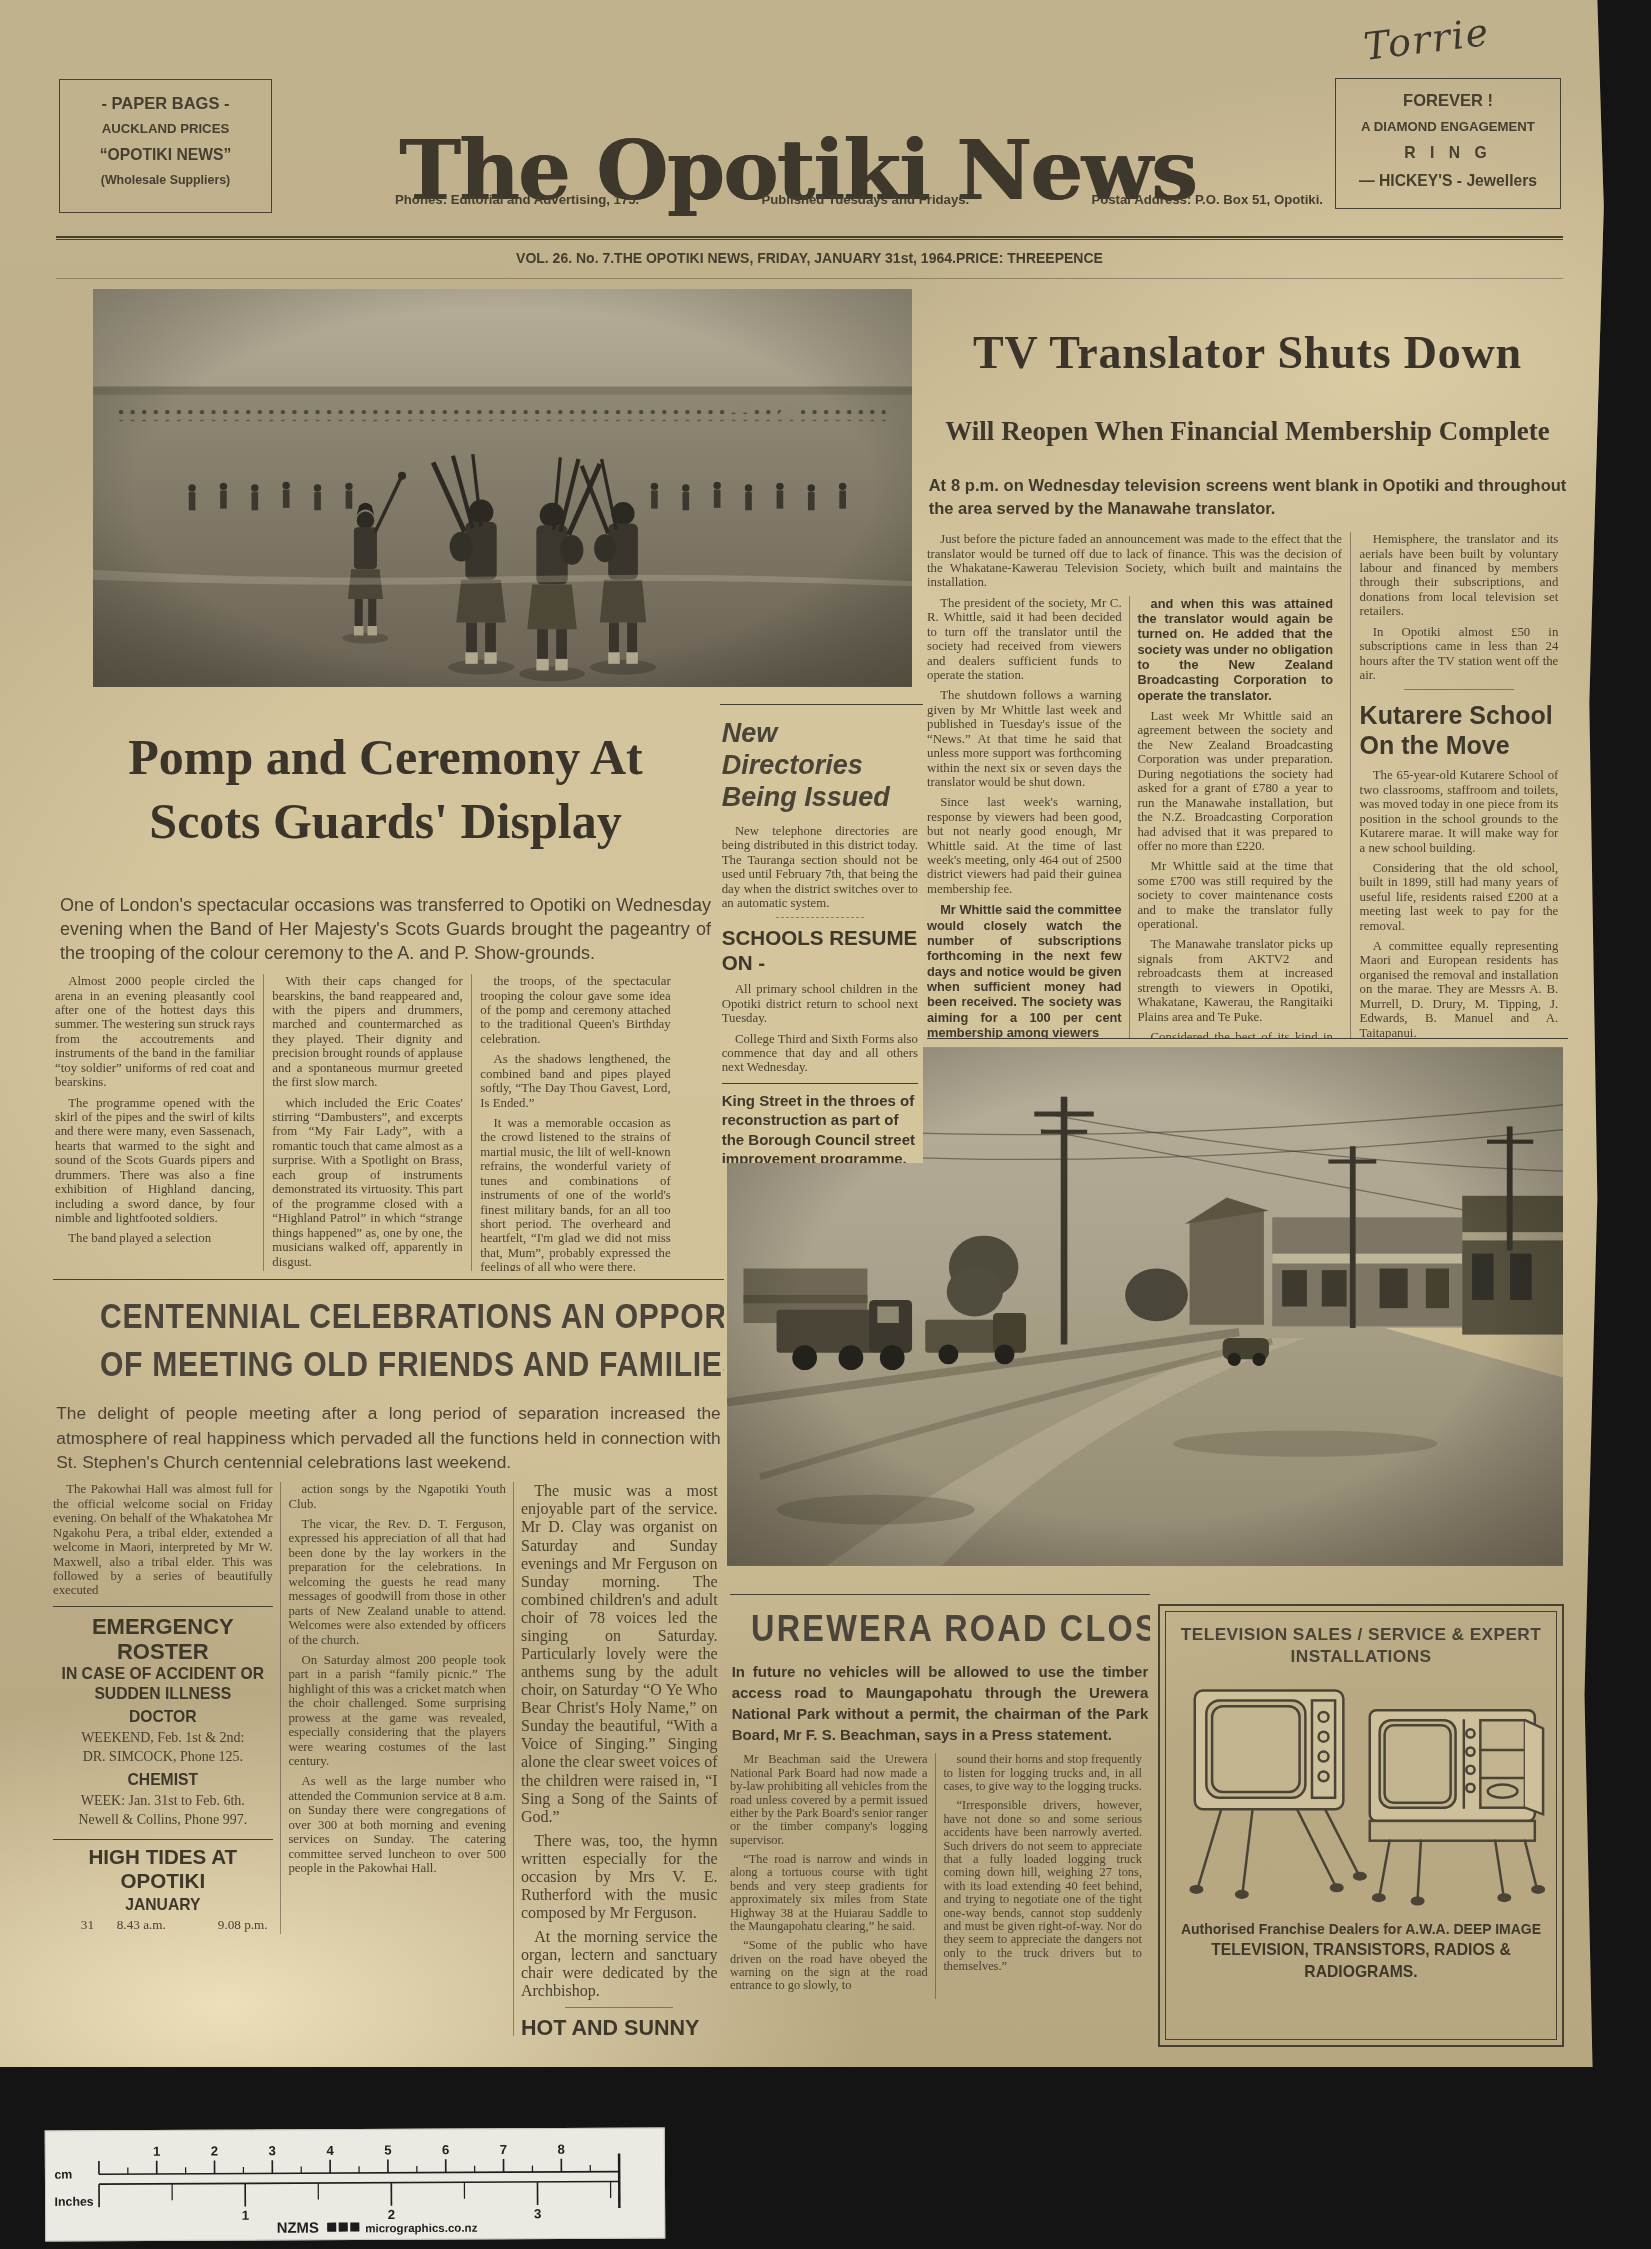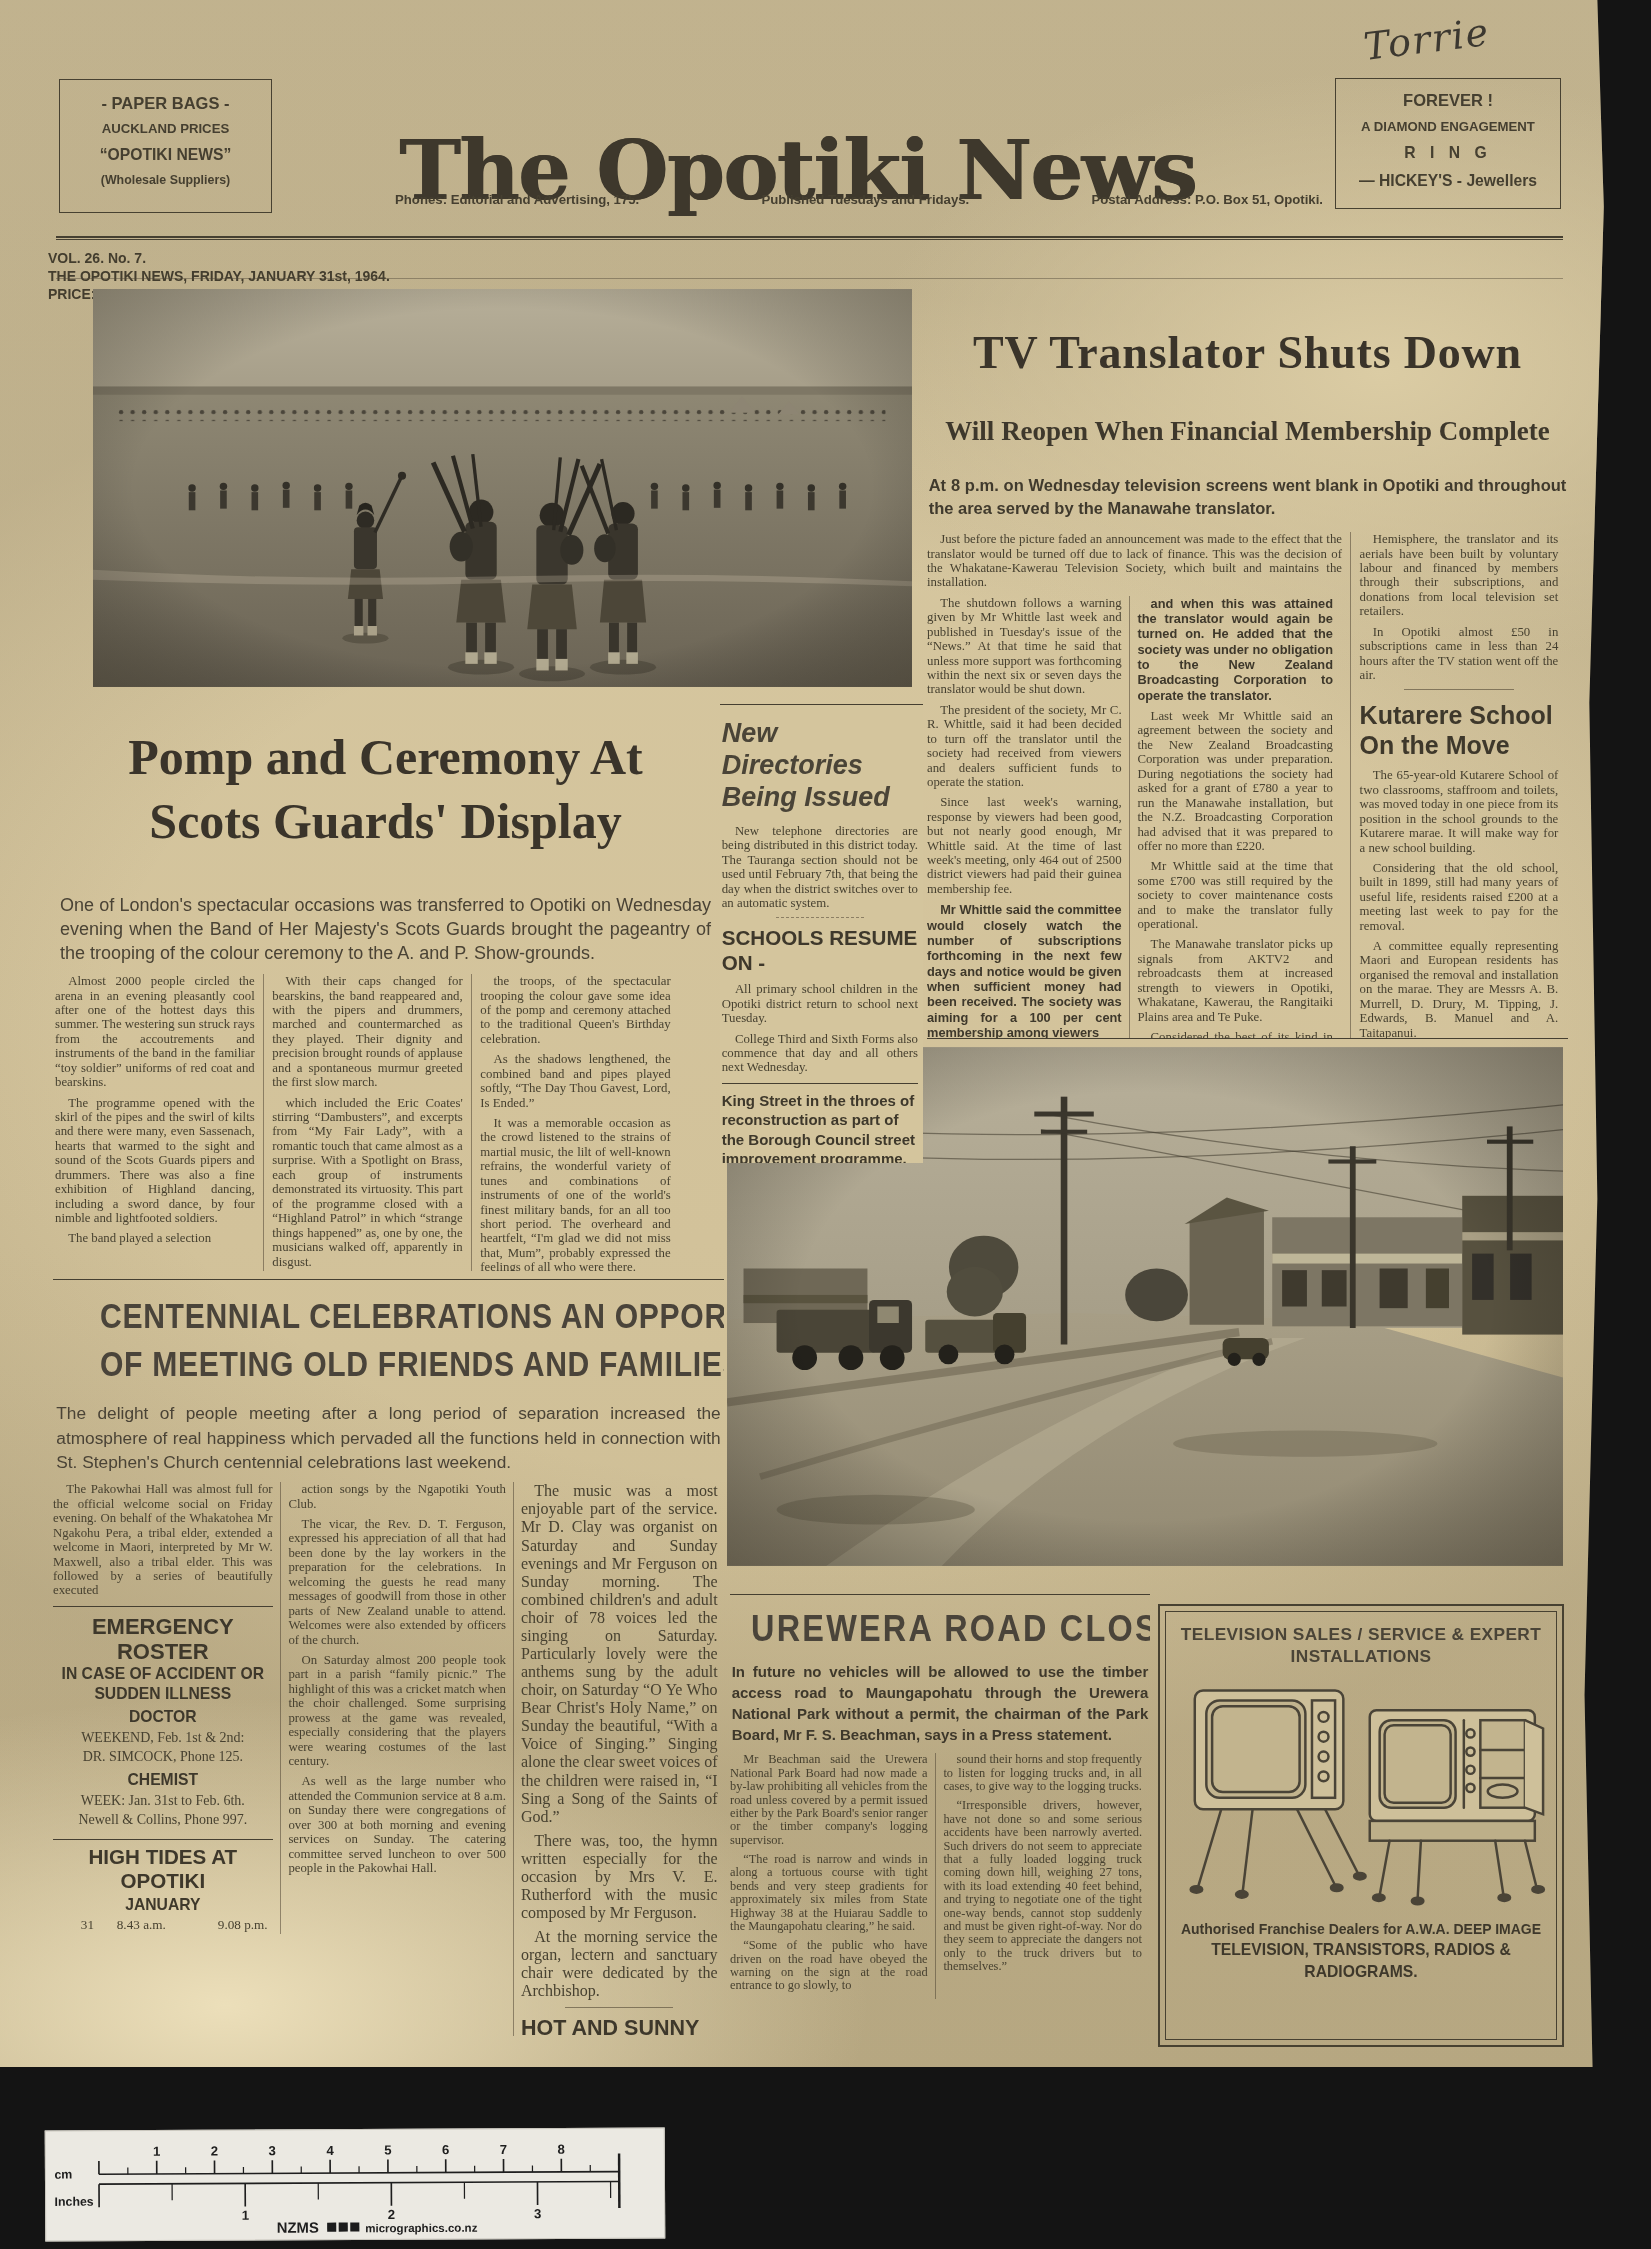--- a/index.html
+++ b/index.html
@@ -33,21 +33,21 @@
   .al4{font:bold 12.4px/1.7 "Liberation Sans",sans-serif;}
   .ar3{letter-spacing:5px;}
   .mast-title{
     position:absolute;left:273px;top:61px;width:1049px;text-align:center;
     font:bold 83px/1.3 "DejaVu Serif",serif;color:#3e382c;letter-spacing:-1.7px;
     text-shadow:0.8px 0 #3e382c;
   }
   .mast-info{position:absolute;left:395px;top:192px;width:928px;display:flex;justify-content:space-between;}
   .mast-info span{font:bold 13.2px/1.2 "Liberation Sans",sans-serif;color:#453f30;}
   .rule-main{position:absolute;left:56px;top:236px;width:1507px;height:4.1px;border-top:2.5px solid #453f31;border-bottom:0.8px solid #453f31;box-sizing:border-box;}
-  .dateline{position:absolute;left:48px;top:249px;width:1507px;display:flex;justify-content:center;font:bold 14px/1.3 "Liberation Sans",sans-serif;color:#433d2e;flex-direction:column;}
+  .dateline{position:absolute;left:56px;top:249px;width:1507px;display:flex;justify-content:center;font:bold 14px/1.3 "Liberation Sans",sans-serif;color:#433d2e;}
   .rule-sub{position:absolute;left:56px;top:278px;width:1507px;border-top:0.8px solid rgba(80,72,55,.45);}
   
   .np p{font:12.8px/1.13 "Liberation Serif",serif;text-align:justify;text-indent:13.2px;margin:0 0 5.8px;color:#474130;}
   p.bp,.np p.bp{font:bold 12.8px/1.2 "Liberation Sans",sans-serif;color:#3e382b;}
   .mini-rule{border-top:0.8px solid rgba(80,70,52,.6);width:55%;margin:6.6px auto 8.3px;}
   .mini-dash{border-top:1.7px dashed rgba(80,70,52,.55);width:45%;margin:6.6px auto 8.3px;}
   
   .photo1{position:absolute;left:93px;top:289px;width:819px;height:398px;}
   .photo2{position:absolute;left:727px;top:1047px;width:836px;height:519px;z-index:1;}
   .photo1 svg,.photo2 svg{display:block;}
@@ -268,22 +268,22 @@
   <section class="sec-tv">
     <h2 class="tv-h">TV Translator Shuts Down</h2>
     <h3 class="tv-sub">Will Reopen When Financial Membership Complete</h3>
     <p class="tv-lead">At 8 p.m. on Wednesday television screens went blank in Opotiki and throughout the area served by the Manawahe translator.</p>
     <div class="tv-body">
       <div class="tv-left np">
         <p>Just before the picture faded an announcement was made to the effect that the translator would be turned off due to lack of finance. This was the decision of the Whakatane-Kawerau Television Society, which built and maintains the installation.</p>
         <div class="tv-cols">
           <div class="tv-c1 np">
             <div>
+                <p>The president of the society, Mr C. R. Whittle, said it had been decided to turn off the translator until the society had received from viewers and dealers sufficient funds to operate the station.</p>
                 <p>The shutdown follows a warning given by Mr Whittle last week and published in Tuesday's issue of the “News.” At that time he said that unless more support was forthcoming within the next six or seven days the translator would be shut down.</p>
-                <p>The president of the society, Mr C. R. Whittle, said it had been decided to turn off the translator until the society had received from viewers and dealers sufficient funds to operate the station.</p>
                 <p>Since last week's warning, response by viewers had been good, but not nearly good enough, Mr Whittle said. At the time of last week's meeting, only 464 out of 2500 district viewers had paid their guinea membership fee.</p>
               </div>
             <p class="bp">Mr Whittle said the committee would closely watch the number of subscriptions forthcoming in the next few days and notice would be given when sufficient money had been received. The society was aiming for a 100 per cent membership among viewers</p>
           </div>
           <div class="tv-c2 np">
             <p class="bp">and when this was attained the translator would again be turned on. He added that the society was under no obligation to the New Zealand Broadcasting Corporation to operate the translator.</p>
             <div>
                 <p>Last week Mr Whittle said an agreement between the society and the New Zealand Broadcasting Corporation was under preparation. During negotiations the society had asked for a grant of £780 a year to run the Manawahe installation, but the N.Z. Broadcasting Corporation had advised that it was prepared to offer no more than £220.</p>
                 <p>Mr Whittle said at the time that some £700 was still required by the society to cover maintenance costs and to make the translator fully operational.</p>
                 <p>The Manawahe translator picks up signals from AKTV2 and rebroadcasts them at increased strength to viewers in Opotiki, Whakatane, Kawerau, the Rangitaiki Plains area and Te Puke.</p>

